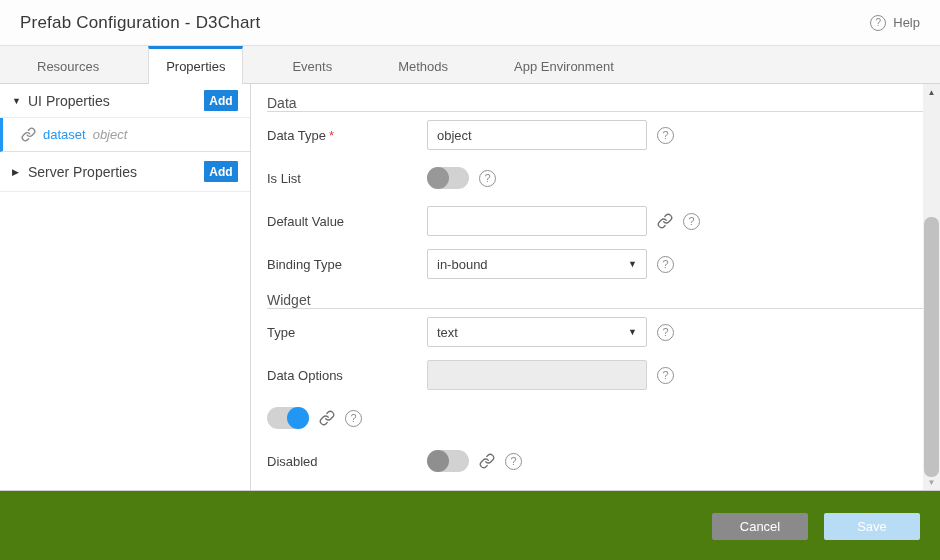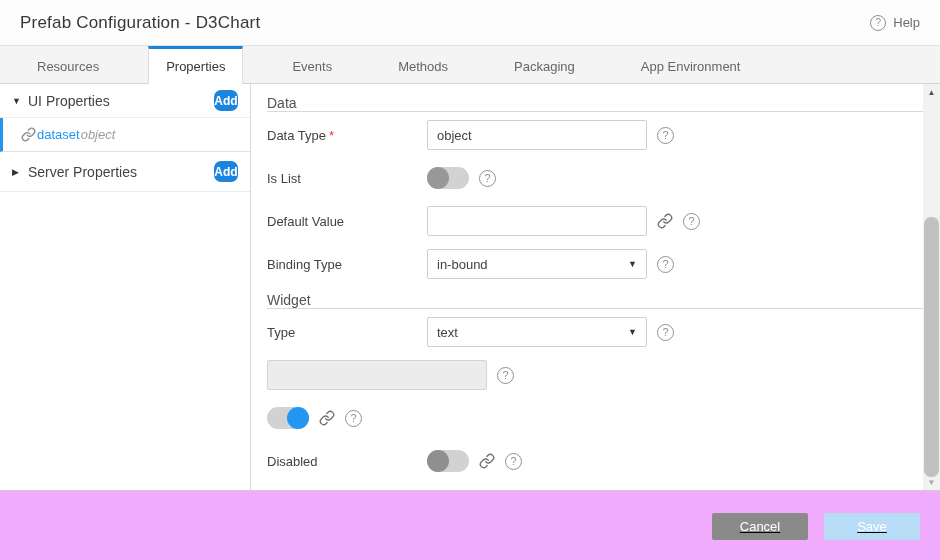--- a/index.html
+++ b/index.html
@@ -17,22 +17,22 @@
   .tab { font-size:13px; color:#666; padding:0 17px; display:flex; align-items:center; cursor:pointer; border-top:3px solid transparent; }
   .tab.active { background:#fff; color:#383838; border-top:3px solid #1b84dd; border-left:1px solid #ddd; border-right:1px solid #ddd; margin-bottom:-1px; }
 
   
   .body { flex:1 1 auto; display:flex; position:relative; border-bottom:1px solid #cfcfcf; overflow:hidden; }
   .sidebar { width:251px; flex:0 0 251px; border-right:1px solid #d9d9d9; background:#fff; }
   .group-row { height:34px; display:flex; align-items:center; padding:0 12px; border-bottom:1px solid #ececec; }
   .group-row.tall { height:40px; }
   .caret { font-size:9px; color:#333; width:16px; flex:0 0 16px; }
   .group-label { font-size:14px; color:#424242; flex:1; }
-  .add-btn { background:#1b84dd; color:#fff; font-size:12px; font-weight:bold; border:none; border-radius:7px; width:24px; height:21px; cursor:pointer; font-family:"Liberation Sans", sans-serif; }
-  .prop-row { height:34px; display:flex; align-items:center; gap:1px; padding-left:18px; border-left:3px solid #2196f3; border-bottom:1px solid #e0e0e0; cursor:pointer; }
+  .add-btn { background:#1b84dd; color:#fff; font-size:12px; font-weight:bold; border:none; border-radius:1px; width:34px; height:21px; cursor:pointer; font-family:"Liberation Sans", sans-serif; }
+  .prop-row { height:34px; display:flex; align-items:center; gap:7px; padding-left:18px; border-left:3px solid #2196f3; border-bottom:1px solid #e0e0e0; cursor:pointer; }
   .prop-name { font-size:13px; color:#2196f3; }
   .prop-type { font-size:13px; color:#9e9e9e; font-style:italic; }
   .link-ic { display:inline-flex; flex:0 0 auto; }
 
   
   .content { flex:1 1 auto; padding:11px 6px 0 16px; background:#fff; }
   .sec-title { font-size:14px; color:#525252; border-bottom:1px solid #d9d9d9; margin-bottom:8px; font-weight:400; }
   .sec-title.mt { margin-top:12px; }
   .frow { height:30px; display:flex; align-items:center; margin-bottom:13px; }
   .flabel { width:160px; flex:0 0 160px; font-size:13px; color:#424242; }
@@ -50,21 +50,21 @@
   .toggle.on .knob { left:20px; background:#2196f3; }
   .toggle.off-dark .knob { background:#8f8f8f; }
 
   
   .sbar { position:absolute; top:0; right:0; bottom:0; width:17px; background:#f1f1f1; }
   .sb-up { position:absolute; top:0; left:0; width:17px; height:16px; display:flex; align-items:center; justify-content:center; font-size:8px; color:#555; }
   .sb-down { position:absolute; bottom:0; left:0; width:17px; height:16px; display:flex; align-items:center; justify-content:center; font-size:8px; color:#a5a5a5; }
   .sb-thumb { position:absolute; left:1px; width:15px; top:133px; height:260px; background:#c1c1c1; border-radius:7px; }
 
   
-  .footer { height:69px; flex:0 0 auto; background:#f0abfc; display:flex; justify-content:flex-end; align-items:flex-start; padding:22px 20px 0 0; gap:16px;text-decoration:underline; }
+  .footer { height:69px; flex:0 0 auto; background:#4d7c0f; display:flex; justify-content:flex-end; align-items:flex-start; padding:22px 20px 0 0; gap:16px; }
   .btn { width:96px; height:27px; border:none; border-radius:2px; font-size:13px; font-family:"Liberation Sans", sans-serif; cursor:pointer; }
   .btn-cancel { background:#8a8a8a; color:#fff; }
   .btn-save { background:#b9dcf6; color:#fefefe; }
 </style>
 </head>
 <body>
 
 <div class="window">
 
   <div class="hdr">
@@ -73,21 +73,20 @@
       <span class="qcirc">?</span>
       <span>Help</span>
     </div>
   </div>
 
   <div class="tabbar">
     <div class="tab">Resources</div>
     <div class="tab active">Properties</div>
     <div class="tab">Events</div>
     <div class="tab">Methods</div>
-    <div class="tab">Packaging</div>
     <div class="tab">App Environment</div>
   </div>
 
   <div class="body">
 
     <div class="sidebar">
       <div class="group-row">
         <span class="caret">▼</span>
         <span class="group-label">UI Properties</span>
         <button class="add-btn">Add</button>
@@ -153,20 +152,21 @@
       <div class="frow">
         <div class="flabel">Type</div>
         <div class="select">
           <span>text</span>
           <span class="dd-arrow">▼</span>
         </div>
         <span class="help-ic">?</span>
       </div>
 
       <div class="frow">
+        <div class="flabel">Data Options</div>
         <input class="tin" disabled="" value="" style="">
         <span class="help-ic">?</span>
       </div>
 
       <div class="frow">
         <div class="toggle on">
             <span class="knob"></span>
           </div>
         <span class="bind-ic">
           <svg width="16" height="16" viewBox="0 0 24 24" fill="none" stroke="#6f6f6f" stroke-width="2" stroke-linecap="round" stroke-linejoin="round">

